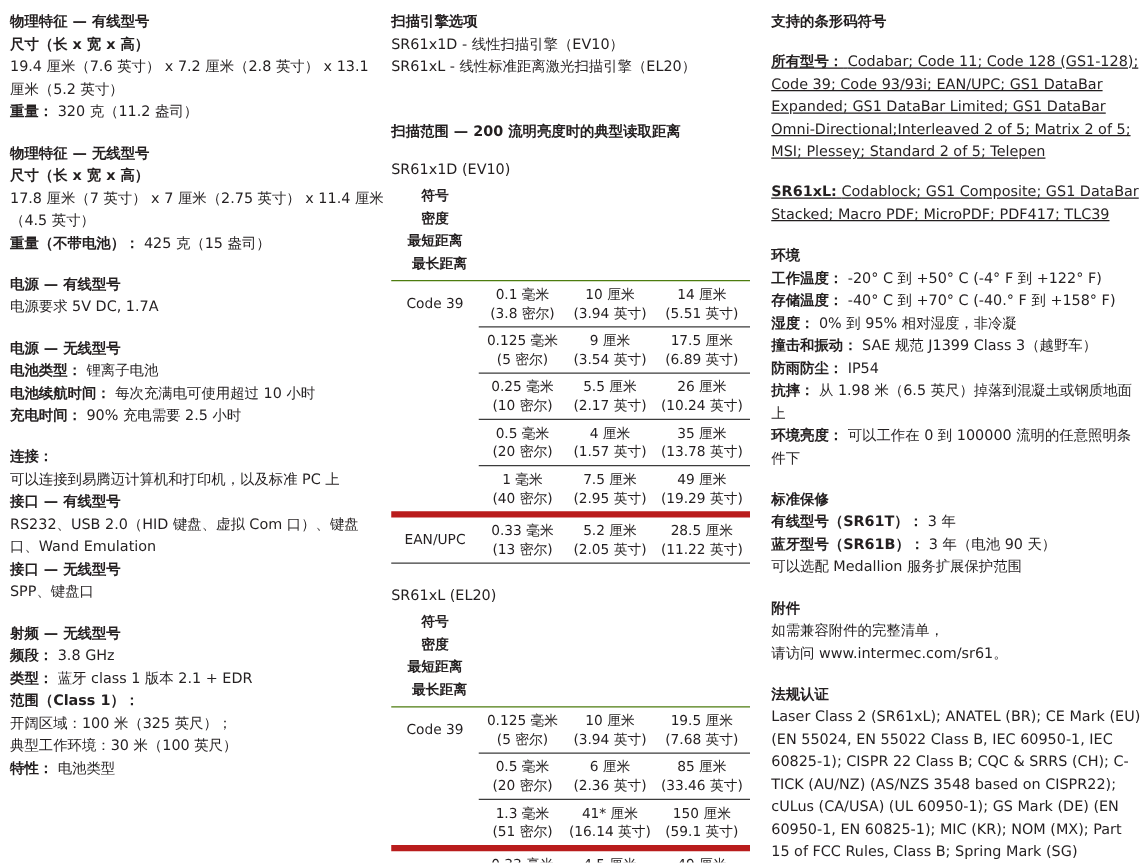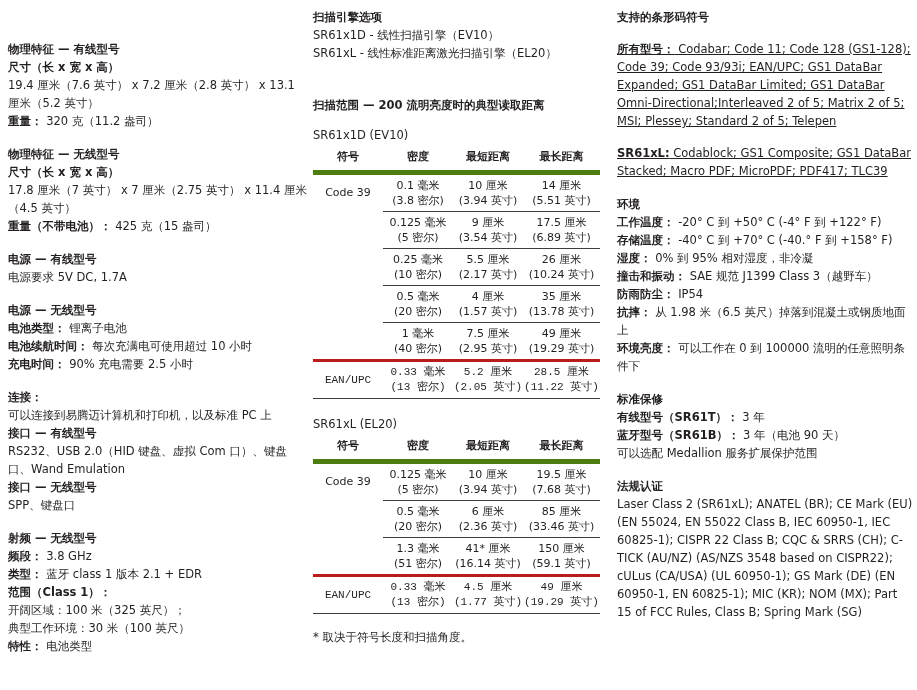--- a/index.html
+++ b/index.html
@@ -4,41 +4,41 @@
 <style>
   * { margin:0; padding:0; box-sizing:border-box; }
   html,body { background:#ffffff; }
   body {
     width:917px; height:690px; position:relative; overflow:hidden;
     color:#231f20;
     font-family:"DejaVu Sans","Liberation Sans",sans-serif;
     font-size:11.5px; line-height:18px;
   }
   .col { position:absolute; top:8px; }
-  #col-left   { left:8px;   width:300px;margin-top:32px; }
+  #col-left   { left:8px;   width:300px; }
   #col-middle { left:313px; width:292px; }
   #col-right  { left:617px; width:296px; }
 
   .section { margin-bottom:15px; }
   .section.tight { margin-bottom:2px;margin-top:34px; }
   .h { font-weight:bold; }
   .ln { }
   .ln .b { font-weight:bold; }
   .ln.gap { margin-top:14px;text-decoration:underline; }
 
   .tablewrap { margin-bottom:6px; }
   .tablewrap.gap { margin-top:16px; }
   .tcaption { margin-bottom:3px;margin-top:12px; }
 
   .spec-table { width:287px; border-bottom:1px solid #3c3c3c; font-size:11px; }
-  .t-headrow { display:flex; border-bottom:5px solid #4d7c0f; padding:1px 0 4px; }
+  .t-headrow { display:flex; border-bottom:1px solid #4d7c0f; padding:1px 0 4px;flex-direction:column; }
   .th { font-weight:bold; text-align:center; }
   .cw0 { width:70px; } .cw1 { width:70px; } .cw2 { width:70px; } .cw3 { width:77px; }
   .t-group { display:flex; }
-  .t-group + .t-group { border-top:3px solid #b91c1c;font-family:Liberation Mono, monospace; }
+  .t-group + .t-group { border-top:5px solid #b91c1c; }
   .t-sym { width:70px; height:36px; display:flex; align-items:center; justify-content:center; }
   .t-rows { flex:1; }
   .t-row { display:flex; }
   .t-row + .t-row { border-top:1px solid #3c3c3c; }
   .t-cell { text-align:center; padding:3px 0; line-height:15px; }
   .note { margin-top:14px; }
 </style>
 </head>
 <body>
 
@@ -292,16 +292,21 @@
       <div class="ln"><span class="b">抗摔：</span> <span>从 1.98 米（6.5 英尺）掉落到混凝土或钢质地面上</span></div>
       <div class="ln"><span class="b">环境亮度：</span> <span>可以工作在 0 到 100000 流明的任意照明条件下</span></div>
     </div>
     <div class="section">
       <div class="h">标准保修</div>
       <div class="ln"><span class="b">有线型号（SR61T）：</span> <span>3 年</span></div>
       <div class="ln"><span class="b">蓝牙型号（SR61B）：</span> <span>3 年（电池 90 天）</span></div>
       <div class="ln"><span>可以选配 Medallion 服务扩展保护范围</span></div>
     </div>
     <div class="section">
+      <div class="h">附件</div>
+      <div class="ln"><span>如需兼容附件的完整清单，</span></div>
+      <div class="ln"><span>请访问 www.intermec.com/sr61。</span></div>
+    </div>
+    <div class="section">
       <div class="h">法规认证</div>
       <div class="ln"><span>Laser Class 2 (SR61xL); ANATEL (BR); CE Mark (EU) (EN 55024, EN 55022 Class B, IEC 60950-1, IEC 60825-1); CISPR 22 Class B; CQC &amp; SRRS (CH); C-TICK (AU/NZ) (AS/NZS 3548 based on CISPR22); cULus (CA/USA) (UL 60950-1); GS Mark (DE) (EN 60950-1, EN 60825-1); MIC (KR); NOM (MX); Part 15 of FCC Rules, Class B; Spring Mark (SG)</span></div>
     </div>
   </div>
 
 </body></html>

